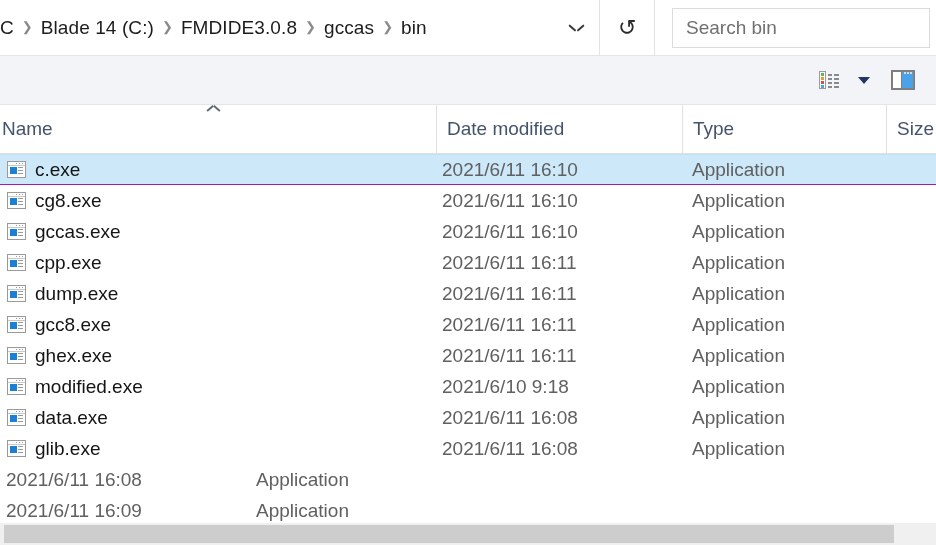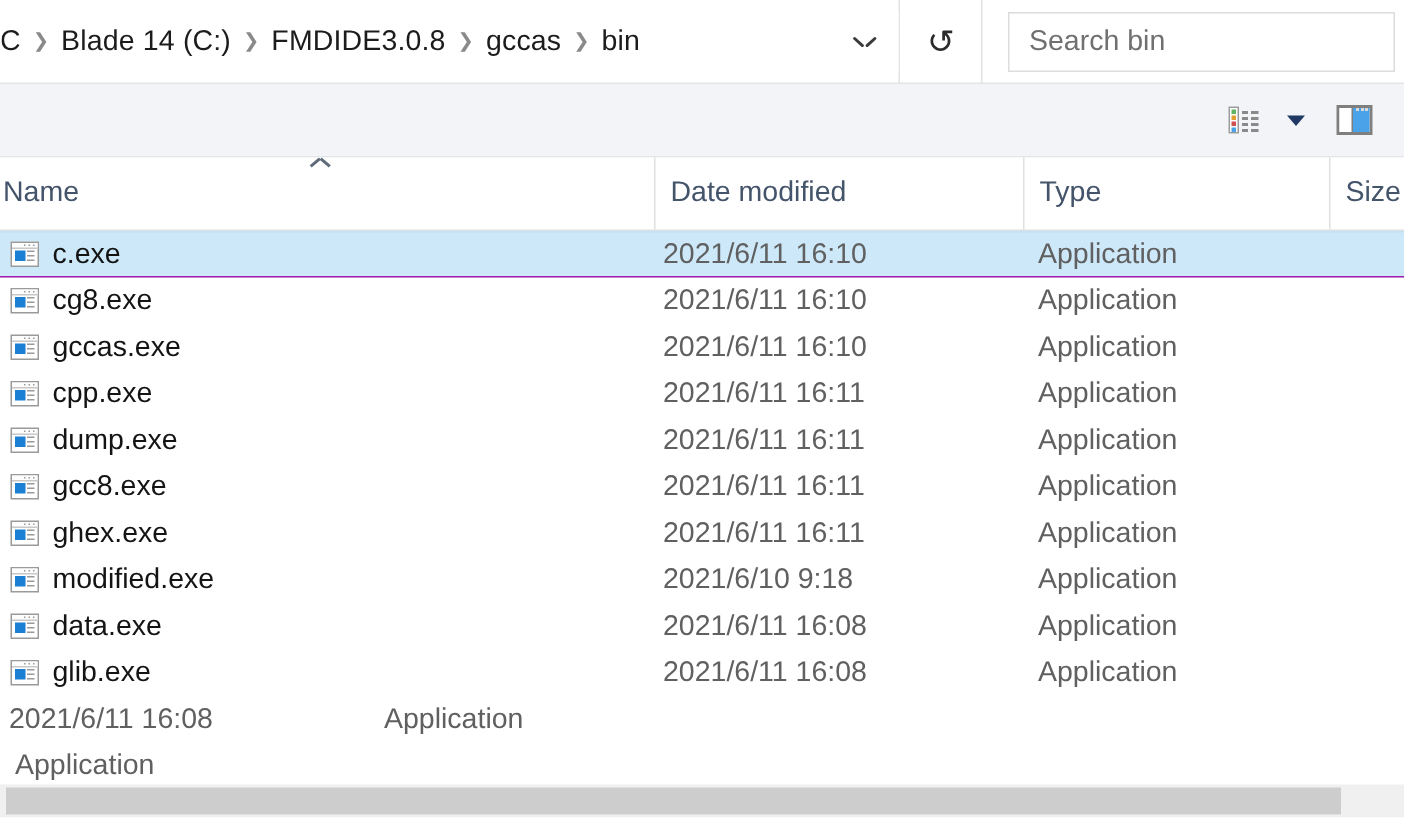--- a/index.html
+++ b/index.html
@@ -669,20 +669,21 @@
       <div class="cell cell-size"></div>
     </div>
 
     <div class="file-row">
       <div class="cell cell-date">2021/6/11 16:08</div>
       <div class="cell cell-type">Application</div>
       <div class="cell cell-size"></div>
     </div>
 
     <div class="file-row">
+      <div class="cell cell-date">2021/6/11 16:09</div>
       <div class="cell cell-type">Application</div>
       <div class="cell cell-size"></div>
     </div>
 
   </div>
 
   <div class="hscroll">
     <div class="thumb"></div>
   </div>
 

